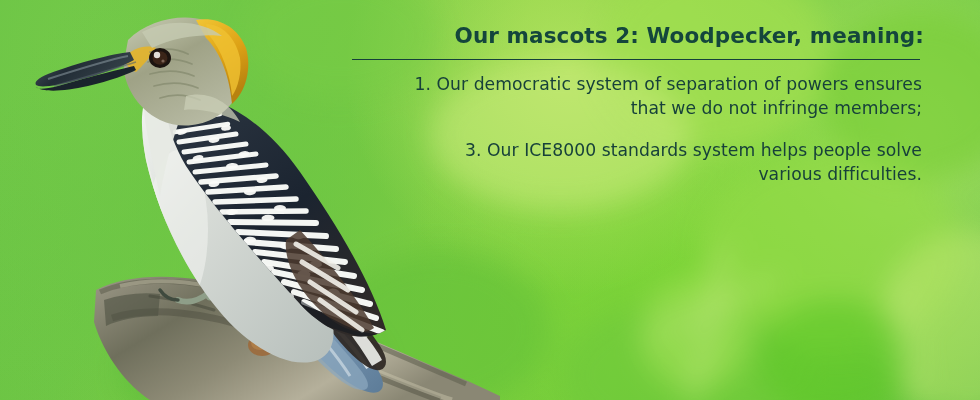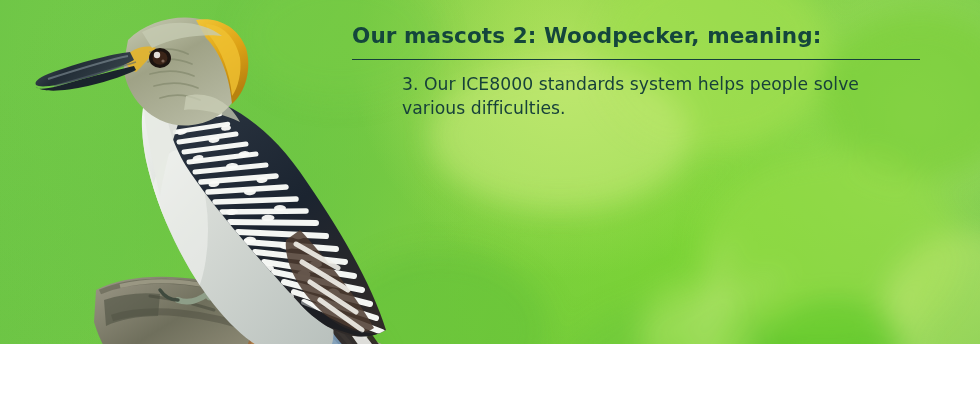--- a/index.html
+++ b/index.html
@@ -4,23 +4,24 @@
 <title>Our mascots 2: Woodpecker</title>
 <style>
   html, body {
     margin: 0;
     padding: 0;
     background: #ffffff;
   }
   #banner {
     position: relative;
     width: 980px;
-    height: 344px;
+    height: 400px;
     overflow: hidden;
     font-family: "DejaVu Sans", "Liberation Sans", sans-serif;
+    text-align: right;
     -webkit-font-smoothing: antialiased;
   }
 
   
   .bg-base {
     position: absolute;
     inset: 0;
     background:
       radial-gradient(circle at 58% 18%, rgba(178,226,96,0.95) 0%, rgba(178,226,96,0) 34%),
       radial-gradient(circle at 72% 72%, rgba(126,214,54,0.90) 0%, rgba(126,214,54,0) 40%),
@@ -329,17 +330,18 @@
       <path d="M136 62 C116 68, 84 78, 54 86" stroke="#55626b" stroke-width="1.6" fill="none" opacity="0.6"></path>
     </g>
 
     <path d="M186 96 C208 90, 230 102, 240 122 C222 114, 202 108, 184 110 Z" fill="#c9cdb6" opacity="0.75"></path>
   </svg>
 
   <div class="panel">
     <h1 class="title">Our mascots 2: Woodpecker, meaning:</h1>
     <hr class="divider">
     <ul class="items">
+      <li class="item">1. Our democratic system of separation of powers ensures that we do not infringe members;</li>
       <li class="item">3. Our ICE8000 standards system helps people solve various difficulties.</li>
     </ul>
   </div>
 
 </div>
 
 </body></html>

